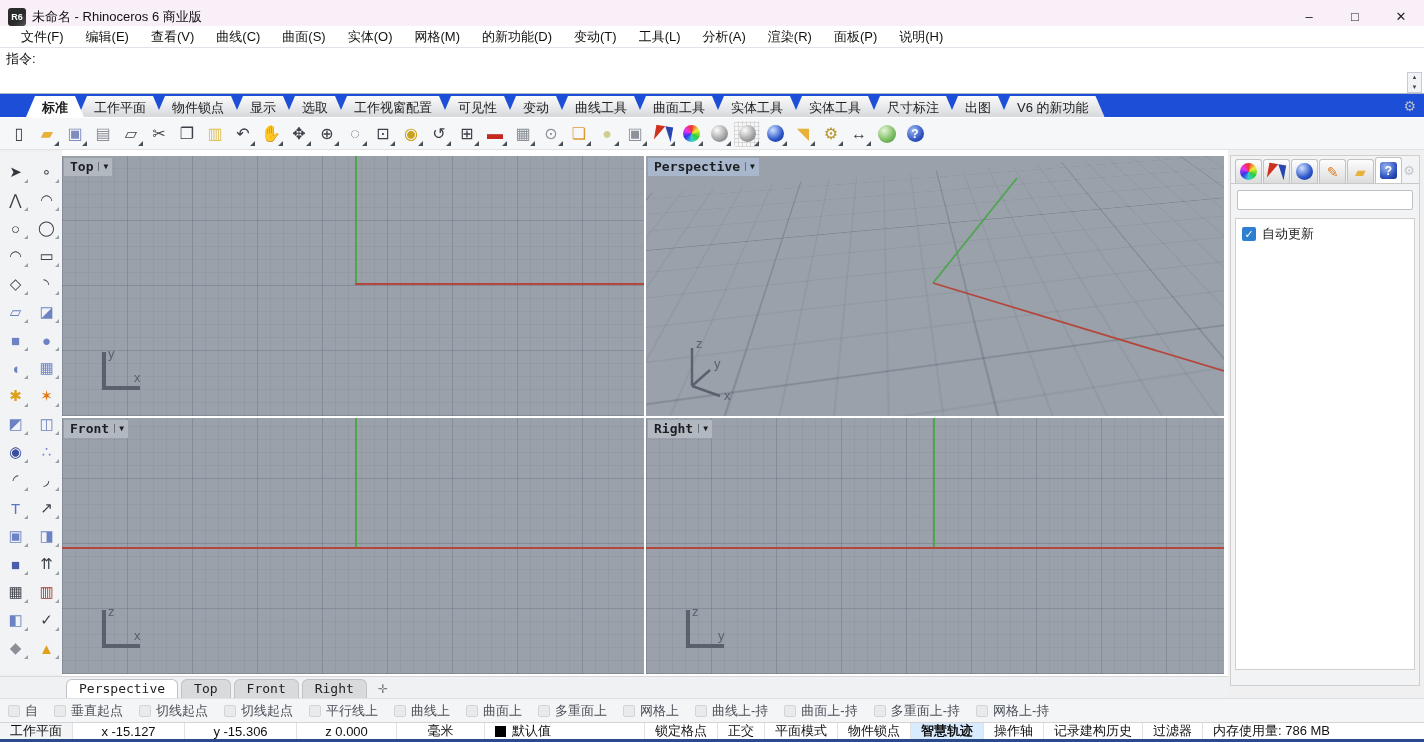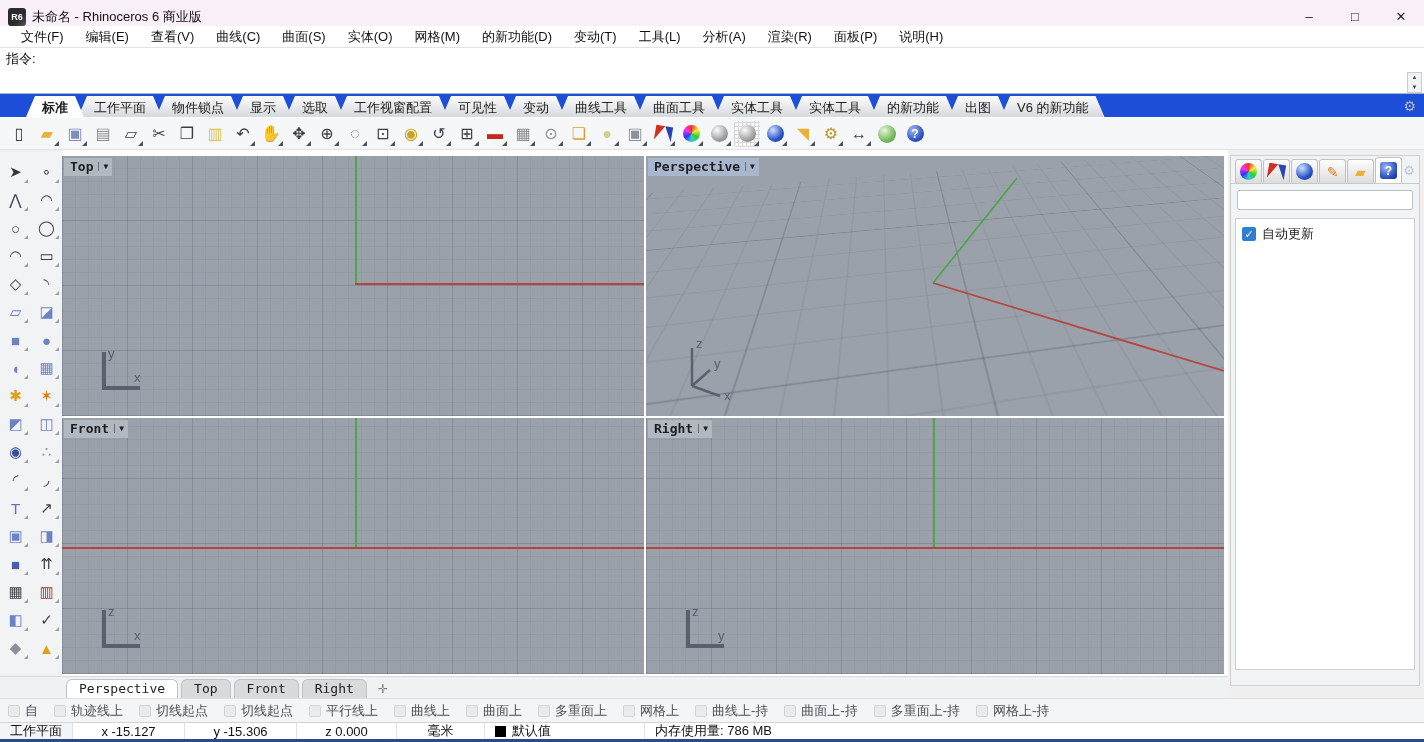--- a/index.html
+++ b/index.html
@@ -168,21 +168,21 @@
         <div class="ctab">物件锁点</div>
         <div class="ctab">显示</div>
         <div class="ctab">选取</div>
         <div class="ctab">工作视窗配置</div>
         <div class="ctab">可见性</div>
         <div class="ctab">变动</div>
         <div class="ctab">曲线工具</div>
         <div class="ctab">曲面工具</div>
         <div class="ctab">实体工具</div>
         <div class="ctab">实体工具</div>
-        <div class="ctab">的新功能</div>
+        <div class="ctab">尺寸标注</div>
         <div class="ctab">出图</div>
         <div class="ctab">V6 的新功能</div>
       </div>
     <div id="tabbar-gear">⚙</div>
   </div>
 
   <div id="toolbar">
 
   <div class="ticon new-file-icon">
         <i>▯</i>
@@ -508,21 +508,21 @@
   </div>
 
   <div id="osnap">
 
   <label class="osnap-item">
       <span class="cb"></span>
       <span>自</span>
     </label>
       <label class="osnap-item">
       <span class="cb"></span>
-      <span>轨迹线上</span>
+      <span>垂直起点</span>
     </label>
       <label class="osnap-item">
       <span class="cb"></span>
       <span>切线起点</span>
     </label>
       <label class="osnap-item">
       <span class="cb"></span>
       <span>切线起点</span>
     </label>
       <label class="osnap-item">
@@ -566,16 +566,27 @@
   <div id="statusbar">
     <div class="seg" id="seg-cplane">工作平面</div>
     <div class="seg" id="seg-x">x -15.127</div>
     <div class="seg" id="seg-y">y -15.306</div>
     <div class="seg" id="seg-z">z 0.000</div>
     <div class="seg" id="seg-units">毫米</div>
     <div class="seg" id="seg-layer">
       <span id="layer-swatch"></span>
       <span>默认值</span>
     </div>
+    <div style="display:flex;align-items:stretch;">
+
+    <div class="toggle">锁定格点</div>
+        <div class="toggle">正交</div>
+        <div class="toggle">平面模式</div>
+        <div class="toggle">物件锁点</div>
+        <div class="toggle active">智慧轨迹</div>
+        <div class="toggle">操作轴</div>
+        <div class="toggle">记录建构历史</div>
+        <div class="toggle">过滤器</div>
+      </div>
     <div id="seg-memory">内存使用量: 786 MB</div>
   </div>
 
 </div>
 
 </body></html>

